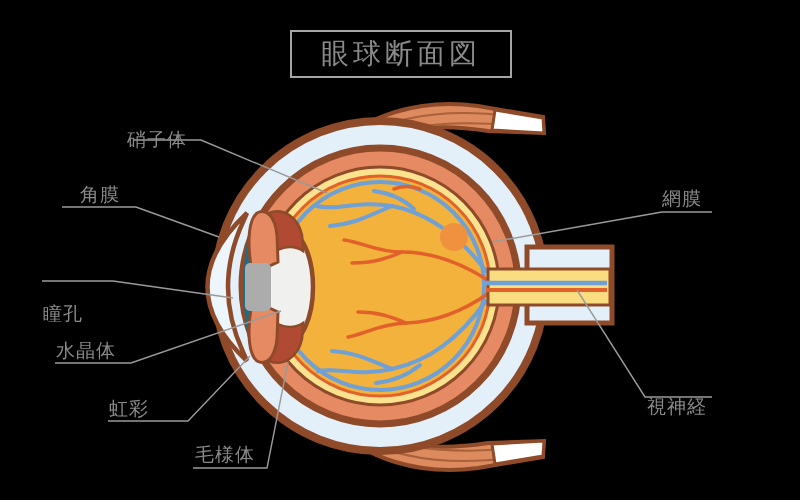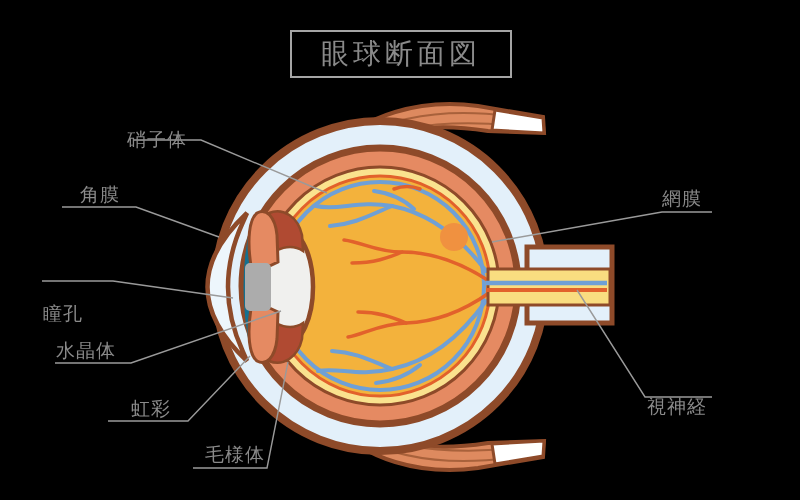--- a/index.html
+++ b/index.html
@@ -90,18 +90,18 @@
   </svg>
 
   <div class="title-box">
     <span>眼球断面図</span>
   </div>
 
   <div class="label" style="left:127px;top:112px;margin-top:17px;">硝子体</div>
   <div class="label" style="left:80px;top:184px;">角膜</div>
   <div class="label" style="left:43px;top:270px;margin-top:33px;">瞳孔</div>
   <div class="label" style="left:56px;top:340px;text-align:right;">水晶体</div>
-  <div class="label" style="left:109px;top:398px;margin-left:22px;">虹彩</div>
-  <div class="label" style="left:205px;top:444px;text-align:right;">毛様体</div>
+  <div class="label" style="left:109px;top:398px;">虹彩</div>
+  <div class="label" style="left:195px;top:444px;text-align:right;">毛様体</div>
   <div class="label" style="left:662px;top:188px;">網膜</div>
   <div class="label" style="left:647px;top:396px;">視神経</div>
 
 </div>
 
 </body></html>

